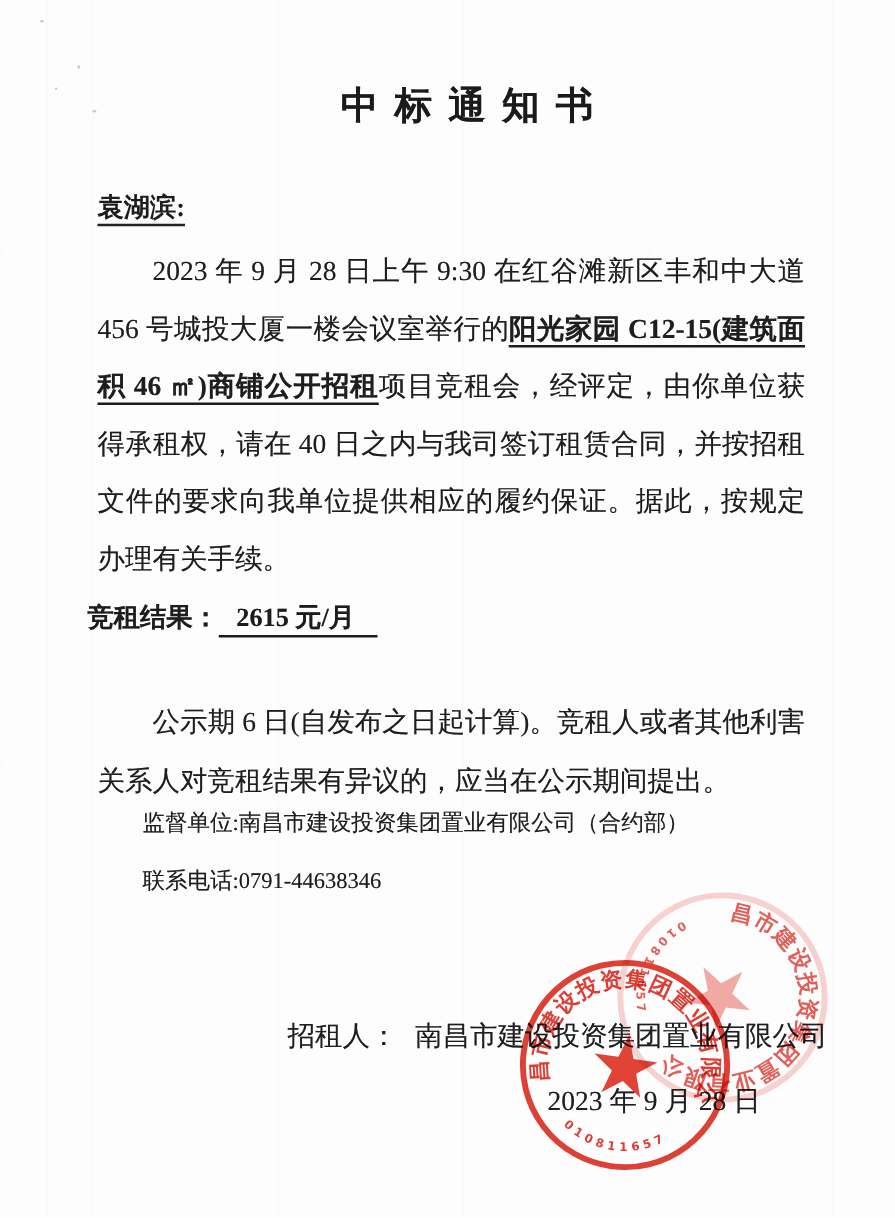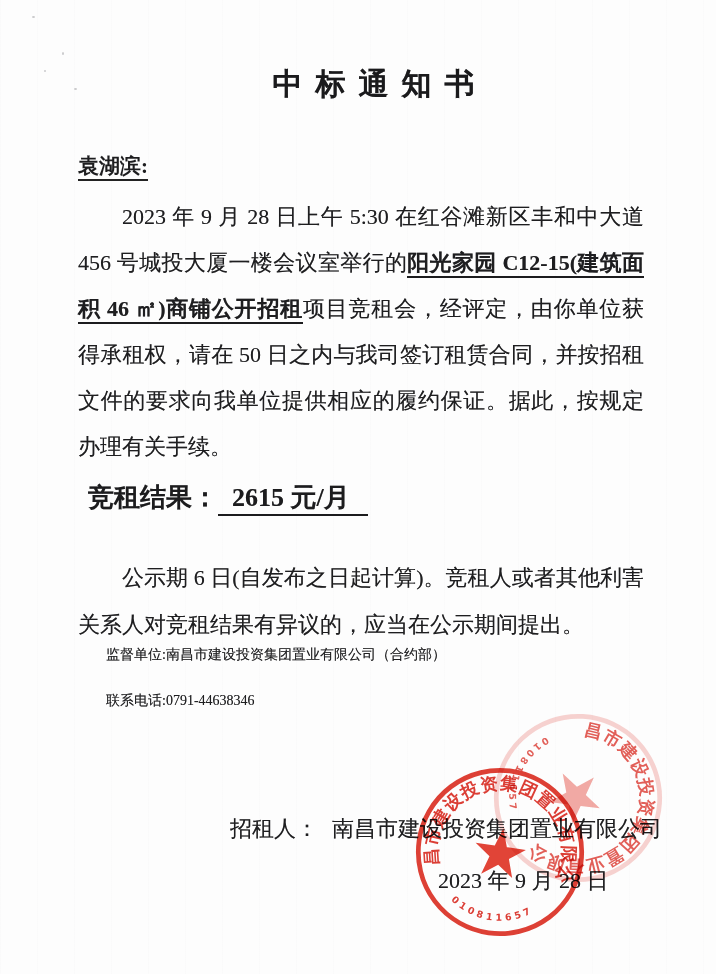--- a/index.html
+++ b/index.html
@@ -55,36 +55,36 @@
   .para-notice { top: 554px; line-height: 47px; }
 
   .em-underline {
     font-weight: bold;
     border-bottom: 2px solid #1c1c1e;
     padding-bottom: 1px;
   }
 
   .result-line {
     position: absolute;
-    top: 480px; left: 88px;
-    font-size: 26px;
+    top: 480px; left: 70px;
+    font-size: 21px;
     font-weight: bold;
     color: #1c1c1e;
     text-shadow: 0 0 0.4px rgba(30,30,30,.5);
   }
   .result-line .value {
     border-bottom: 2px solid #1c1c1e;
     padding: 0 18px 2px 14px;
   }
 
   .supervisor-line, .phone-line {
     position: absolute;
     left: 78px;
     width: 600px;
-    font-size: 14px;
+    font-size: 18px;
     text-indent: 2em;
     color: #1e1e20;
     text-shadow: 0 0 0.4px rgba(30,30,30,.5);
   }
   .supervisor-line { top: 646px; }
   .phone-line { top: 692px; }
 
   .lessor-line {
     position: absolute;
     top: 814px; left: 230px;
@@ -146,21 +146,21 @@
   <div class="speck speck-2"></div>
   <div class="speck speck-3"></div>
   <div class="speck speck-4"></div>
 
   <div class="doc-title">中标通知书</div>
 
   <div class="recipient">
     <span class="u">袁湖滨:</span>
   </div>
 
-  <p class="para para-main"><span>2023 年 9 月 28 日上午 5:30 在红谷滩新区丰和中大道 456 号城投大厦一楼会议室举行的</span><span class="em-underline">阳光家园 C12-15(建筑面积 46 ㎡)商铺公开招租</span><span>项目竞租会，经评定，由你单位获得承租权，请在 50 日之内与我司签订租赁合同，并按招租文件的要求向我单位提供相应的履约保证。据此，按规定办理有关手续。</span></p>
+  <p class="para para-main"><span>2023 年 9 月 28 日上午 9:30 在红谷滩新区丰和中大道 456 号城投大厦一楼会议室举行的</span><span class="em-underline">阳光家园 C12-15(建筑面积 46 ㎡)商铺公开招租</span><span>项目竞租会，经评定，由你单位获得承租权，请在 40 日之内与我司签订租赁合同，并按招租文件的要求向我单位提供相应的履约保证。据此，按规定办理有关手续。</span></p>
 
   <div class="result-line">
     <span>竞租结果：</span><span class="value">2615 元/月</span>
   </div>
 
   <p class="para para-notice">公示期 6 日(自发布之日起计算)。竞租人或者其他利害关系人对竞租结果有异议的，应当在公示期间提出。</p>
 
   <div class="supervisor-line">监督单位:南昌市建设投资集团置业有限公司（合约部）</div>
 
   <div class="phone-line">联系电话:0791-44638346</div>

